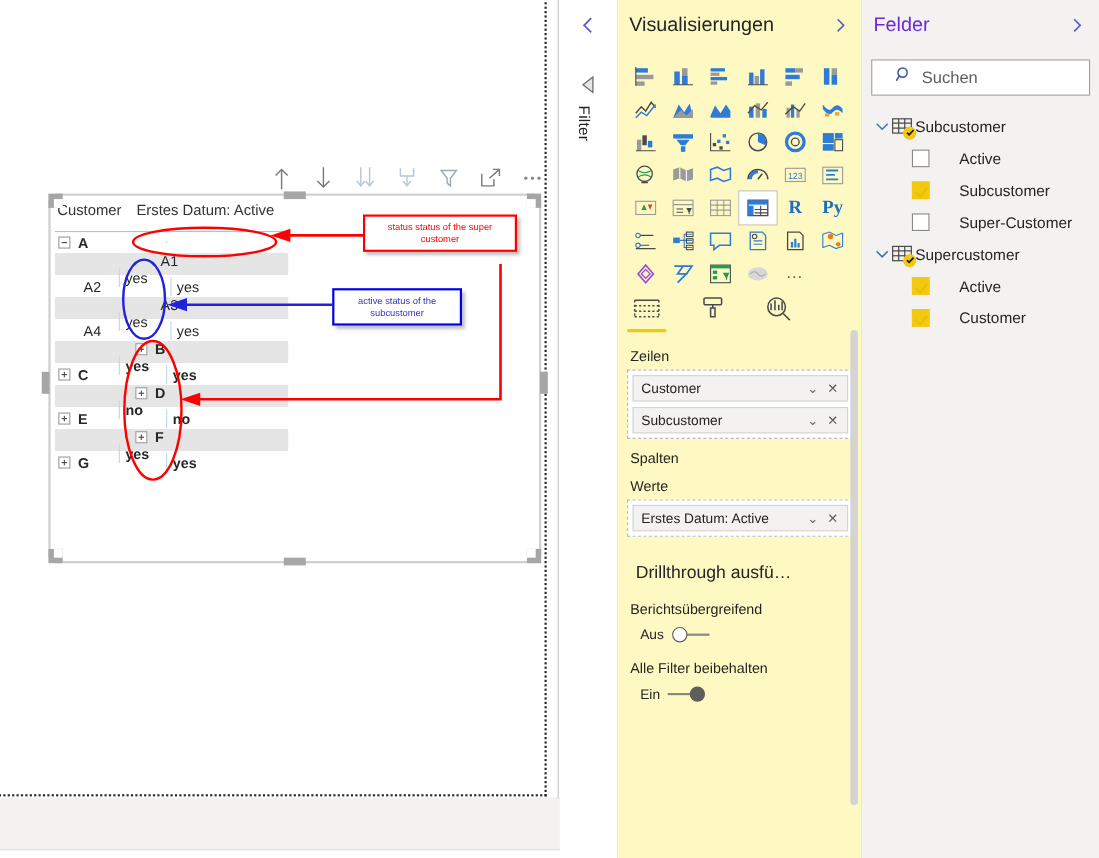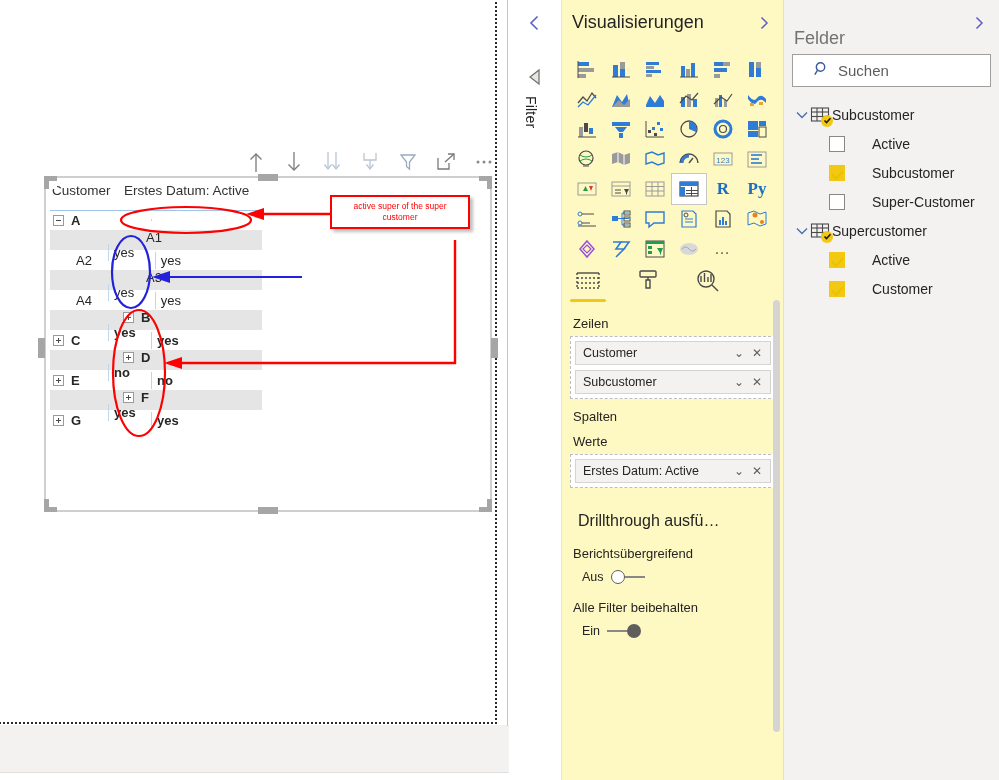--- a/index.html
+++ b/index.html
@@ -221,21 +221,21 @@
   }
   #viz-pane-right-rule {
     position: absolute; right: 0; top: 0; width: 1px; height: 780px; background: #e1dfdd;
   }
 
   
   #fields-pane {
     position: absolute; left: 784px; top: 0; width: 215px; height: 780px;
     background: #f3f2f1;
   }
-  #fields-title { position: absolute; left: 10px; top: 28px; font-size: 18px; color: #737373; }
+  #fields-title { position: absolute; left: 10px; top: 12px; font-size: 18px; color: #6d28d9; }
   #fields-expand { position: absolute; right: 12px; top: 15px; width: 16px; height: 16px; cursor: pointer; }
   #fields-search {
     position: absolute; left: 8px; top: 54px; width: 199px; height: 33px;
     background: #ffffff; border: 1px solid #a19f9d;
     display: flex; align-items: center; padding-left: 21px; gap: 8px;
   }
   #fields-search .ph { font-size: 15px; color: #5f5e5c; }
   #fields-list { position: absolute; left: 0; top: 100px; width: 215px; }
   .tbl-node {
     display: flex; align-items: center; height: 29px; padding-left: 10px; cursor: pointer;
@@ -460,21 +460,22 @@
           <path d="M302 277 L168 277" fill="none" stroke="#2222dd" stroke-width="2.2"></path>
           <path d="M152 277 L170 271 L170 283 Z" fill="#2222dd"></path>
         </g>
 
         <g>
           <path d="M455 240 L455 363 L180 363" fill="none" stroke="#ff0000" stroke-width="2.4"></path>
           <path d="M164 363 L182 357 L182 369 Z" fill="#ff0000"></path>
         </g>
       </svg>
 
-      <div class="callout red" style="left:330px;top:195px;width:140px;">active super of the super customer</div>
+      <div class="callout red" style="left:330px;top:195px;width:140px;">status status of the super customer</div>
+      <div class="callout blue" style="left:302px;top:262px;width:118px;">active status of the subcustomer</div>
     </div>
   </div>
 
   <div id="filter-rail">
     <div id="collapse-chevron">
       <svg width="20" height="20" viewBox="0 0 20 20">
           <path d="M12.5 3.5 L6 10 L12.5 16.5" fill="none" stroke="#5b5fc7" stroke-width="1.6"></path>
         </svg>
     </div>
     <div id="filter-flyout-icon">

